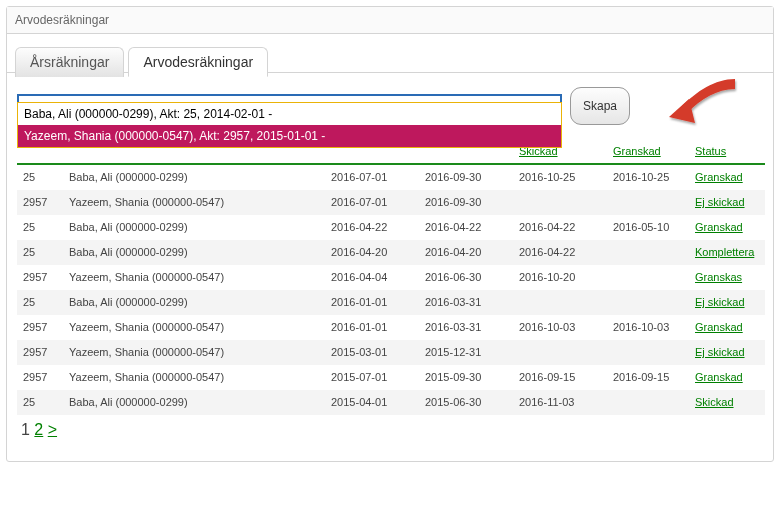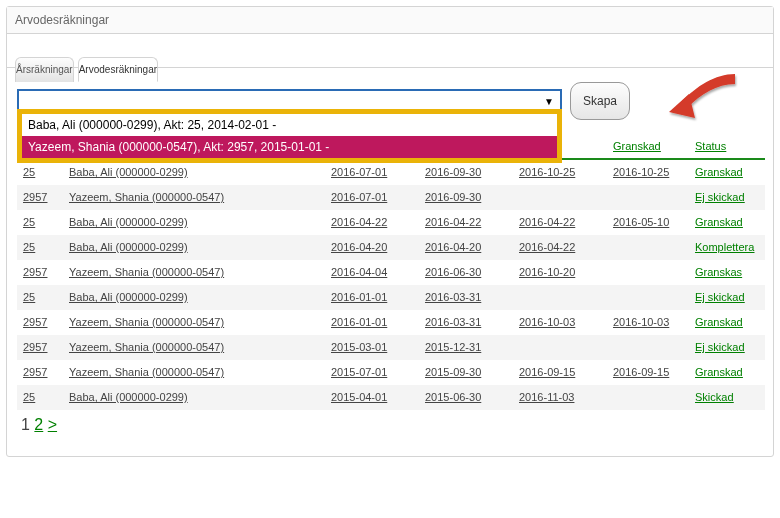--- a/index.html
+++ b/index.html
@@ -36,30 +36,30 @@
     border-bottom: 1px solid var(--panel-border);
     background: #fafafa;
   }
   .tabs {
     display: flex;
     padding: 8px 8px 0 8px;
     gap: 4px;
     border-bottom: 1px solid var(--panel-border);
   }
   .tab {
-    padding: 6px 0;
+    padding: 6px 14px;
     border: 1px solid var(--panel-border);
     border-bottom: none;
     border-radius: 6px 6px 0 0;
     background: var(--tab-inactive-bg);
-    font-size: 10px;
+    font-size: 14px;
     color: #555;
     cursor: pointer;
     position: relative;
-    top: 15px;
+    top: 5px;
     background: linear-gradient(#fdfdfd,#e3e3e3);
   }
   .tab.active {
     background: #fff;
     border-bottom: 1px solid #fff;
     color: #333;
   }
   .content {
     padding: 14px 10px 16px 10px;
     position: relative;
@@ -90,24 +90,24 @@
     justify-content: flex-end;
     padding: 0 6px;
     font-size: 11px;
   }
   .select .caret {
     font-size: 10px;
     color: #000;
   }
   .dropdown {
     position: absolute;
-    top: 20px;
+    top: 8px;
     left: 0;
     right: 0;
-    border: 5px solid #eab308;
+    border: 1px solid #eab308;
     background: #fff;
     z-index: 20;
   }
   .dropdown-option {
     padding: 4px 6px;
     font-size: 12px;
     color: #000;
     cursor: pointer;
   }
   .dropdown-option.highlight {
@@ -126,21 +126,20 @@
   .arrow {
     position: absolute;
     left: 648px;
     top: -14px;
     pointer-events: none;
   }
   table {
     width: 100%;
     border-collapse: collapse;
     table-layout: fixed;
-    text-decoration: underline;
   }
   thead th {
     text-align: left;
     font-weight: normal;
     padding: 6px 6px;
     font-size: 11px;
     color: #444;
     border-bottom: 2px solid var(--header-underline);
     vertical-align: bottom;
   }

